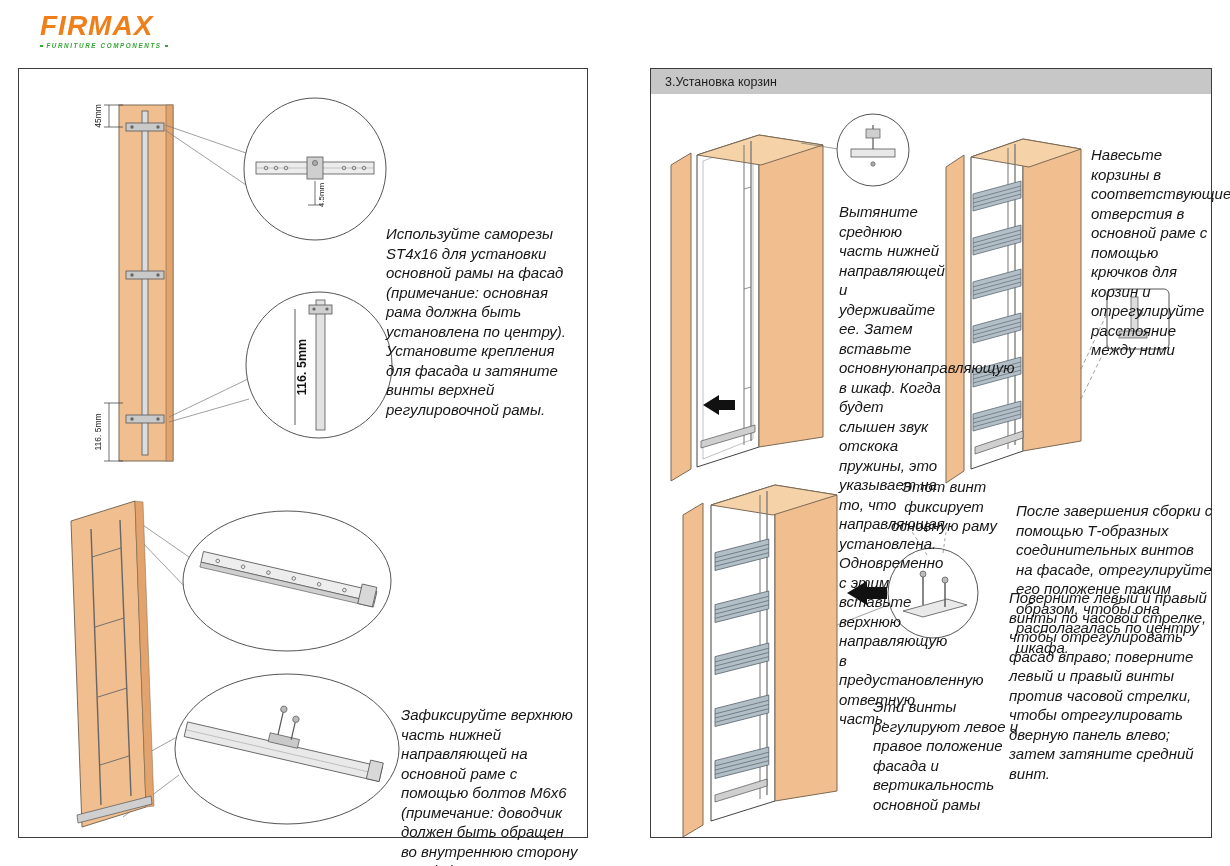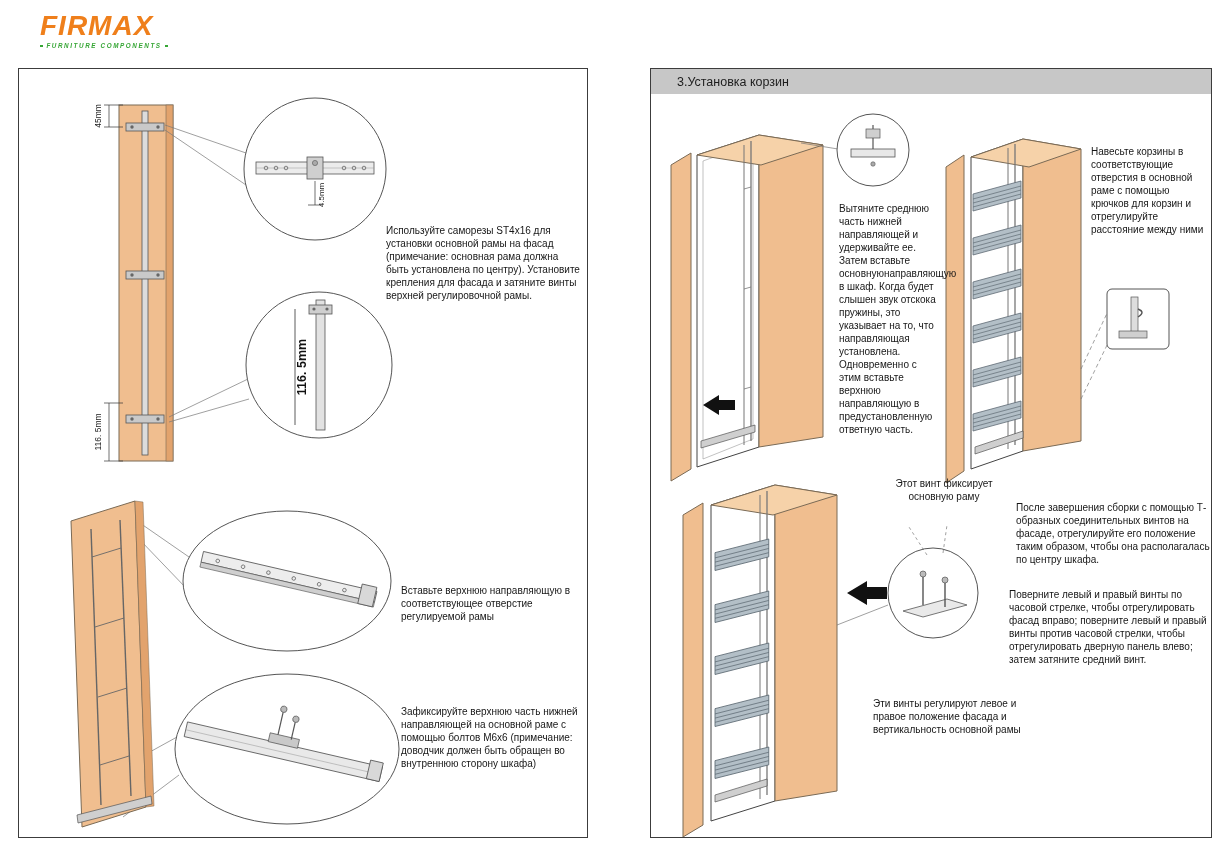--- a/index.html
+++ b/index.html
@@ -16,25 +16,25 @@
   .logo-sub {
     display:flex; align-items:center; gap:3px; margin-top:2px;
     color:var(--logo-green,#36a635); font-size:6.3px; font-weight:bold; letter-spacing:1.6px;
     white-space:nowrap;
   }
   .logo-sub .rule { flex:1; height:2px; background:var(--logo-green,#36a635); }
   .panel { position:absolute; border:1px solid #3c3c3c; background:#fff; }
   #left-panel  { left:18px;  top:68px; width:570px; height:770px; }
   #right-panel { left:650px; top:68px; width:562px; height:770px; }
   .panel > svg { position:absolute; left:0; top:0; }
-  .note { position:absolute; font-size:10px; line-height:1.3; color:#161616; }
+  .note { position:absolute; font-size:15px; line-height:1.3; color:#161616;font-style:italic; }
   .panel-header {
     position:absolute; top:0; left:0; right:0; height:25px;
     background:var(--header-bg,#c7c7c7); display:flex; align-items:center;
-    padding-left:26px; font-size:12.5px; color:#1d1d1d; z-index:2;
+    padding-left:14px; font-size:12.5px; color:#1d1d1d; z-index:2;
   }
   svg text { font-family:"Liberation Sans", sans-serif; }
 </style>
 </head>
 <body>
 
 <div class="logo">
   <div class="logo-brand">FIRMAX</div>
   <div class="logo-sub">
     <span class="rule"></span>
@@ -150,21 +150,20 @@
         <line x1="256" y1="645" x2="256" y2="668" stroke="#555" stroke-width="1.2"></line>
         <circle cx="256" cy="642" r="3.2" fill="#bbb" stroke="#555" stroke-width="0.7"></circle>
         <line x1="270" y1="652" x2="270" y2="670" stroke="#555" stroke-width="1.2"></line>
         <circle cx="270" cy="649" r="3.2" fill="#bbb" stroke="#555" stroke-width="0.7"></circle>
         <rect x="352" y="672" width="13" height="19" fill="#d8d8d8" stroke="#555" stroke-width="0.8"></rect>
       </g>
     </g>
   </svg>
 
   <div class="note" style="left:367px; top:155px; width:196px;">Используйте саморезы ST4x16 для установки основной рамы на фасад (примечание: основная рама должна быть установлена по центру). Установите крепления для фасада и затяните винты верхней регулировочной рамы.</div>
-  <div class="note" style="left:382px; top:515px; width:182px;">Вставьте верхнюю направляющую в соответствующее отверстие регулируемой рамы</div>
   <div class="note" style="left:382px; top:636px; width:180px;">Зафиксируйте верхнюю часть нижней направляющей на основной раме с помощью болтов М6х6 (примечание: доводчик должен быть обращен во внутреннюю сторону шкафа)</div>
 </div>
 
 <div class="panel" id="right-panel">
   <div class="panel-header">3.Установка корзин</div>
 
   <svg width="560" height="768" viewBox="0 0 560 768">
     <defs>
       <g id="basket">
         <polygon points="0,13 48,0 48,17 0,30" fill="var(--basket)" stroke="#5e6a73" stroke-width="0.8"></polygon>

